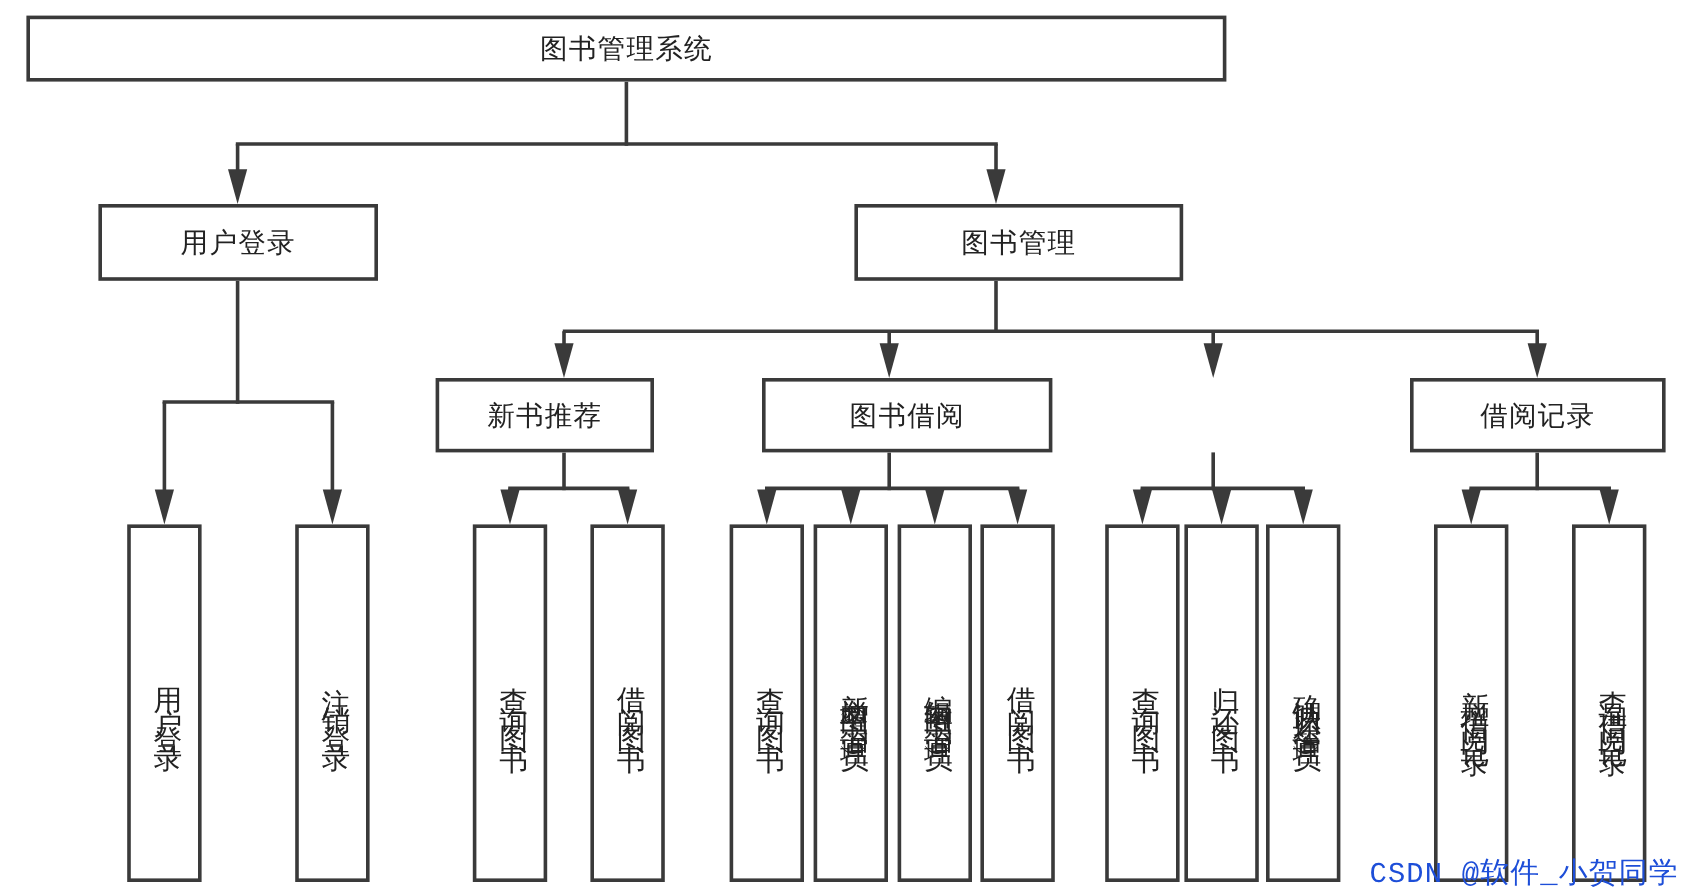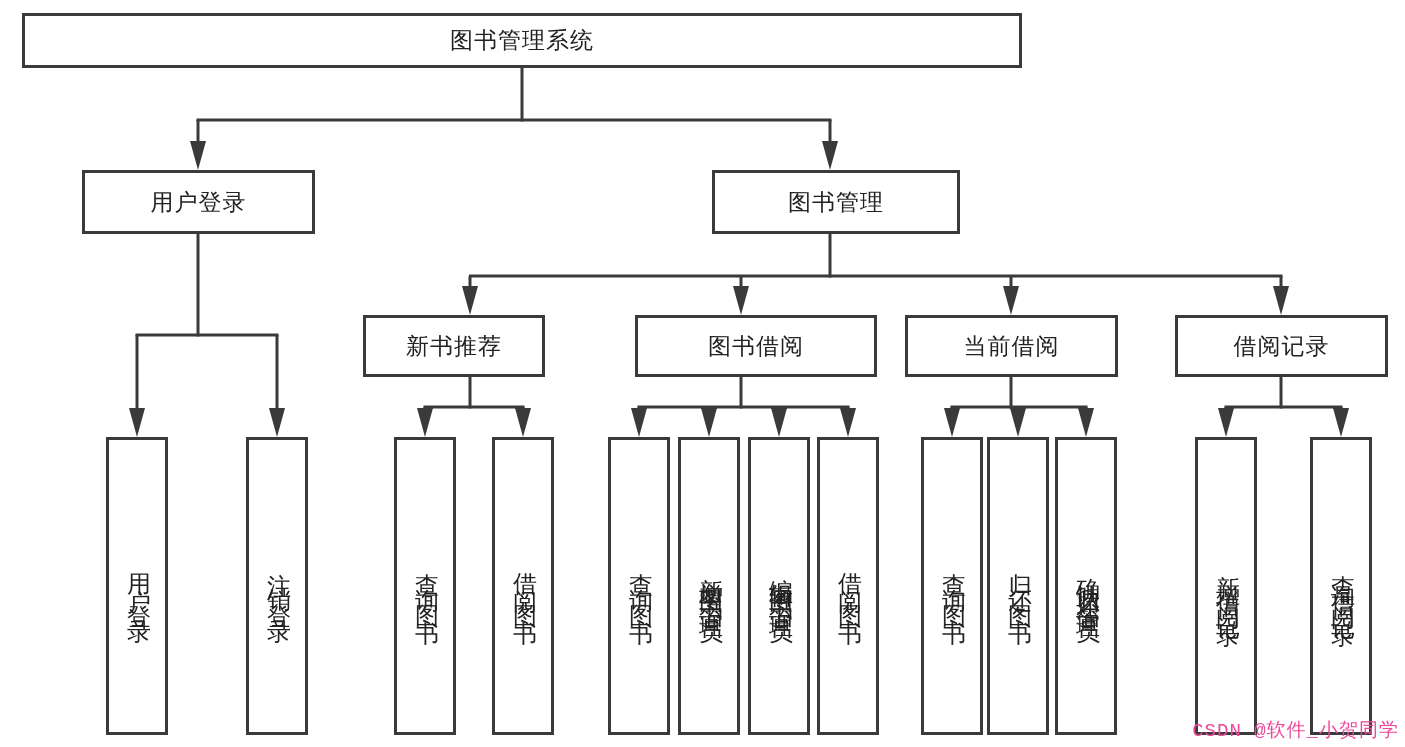--- a/index.html
+++ b/index.html
@@ -15,21 +15,21 @@
   .hnode{font-size:23px;letter-spacing:1px;}
   .vnode{
     top:437px;width:62px;height:298px;
     writing-mode:vertical-rl;text-orientation:mixed;
     font-size:24px;line-height:1;
   }
   .ls16{letter-spacing:16px;}
   .ls10{letter-spacing:10px;}
   .ls6{letter-spacing:6px;}
   .watermark{
-    position:absolute;right:6px;bottom:4px;font-size:19px;color:#ec4899;letter-spacing:1px;
+    position:absolute;right:6px;bottom:4px;font-size:24px;color:#1d4ed8;letter-spacing:1px;
   }
 </style>
 </head>
 <body>
 
 <div class="stage">
 
   <svg class="wires" viewBox="0 0 1405 747" xmlns="http://www.w3.org/2000/svg">
     <g stroke="#3a3a3a" stroke-width="3" fill="none">
 
@@ -92,25 +92,24 @@
       <polygon points="1010,408 1026,408 1018,437"></polygon>
       <polygon points="1078,408 1094,408 1086,437"></polygon>
       <polygon points="1218,408 1234,408 1226,437"></polygon>
       <polygon points="1333,408 1349,408 1341,437"></polygon>
     </g>
   </svg>
 
   <div class="node hnode" style="left:22px;top:13px;width:1000px;height:55px">图书管理系统</div>
 
   <div class="node hnode" style="left:82px;top:170px;width:233px;height:64px">用户登录</div>
-  <div class="node hnode" style="left:712px;top:170px;width:248px;height:64px">图书管理</div>
+  <div class="node hnode" style="left:712px;top:170px;width:274px;height:64px">图书管理</div>
 
   <div class="node hnode" style="left:363px;top:315px;width:182px;height:62px">新书推荐</div>
   <div class="node hnode" style="left:635px;top:315px;width:242px;height:62px">图书借阅</div>
-  <div class="node hnode" style="left:905px;top:315px;width:213px;height:62px">当前借阅</div>
   <div class="node hnode" style="left:1175px;top:315px;width:213px;height:62px">借阅记录</div>
 
   <div class="node vnode ls16" style="left:106px">用户登录</div>
   <div class="node vnode ls16" style="left:246px">注销登录</div>
 
   <div class="node vnode ls16" style="left:394px">查询图书</div>
   <div class="node vnode ls16" style="left:492px">借阅图书</div>
 
   <div class="node vnode ls16" style="left:608px">查询图书</div>
   <div class="node vnode ls6" style="left:678px">新增图书（管理员）</div>

